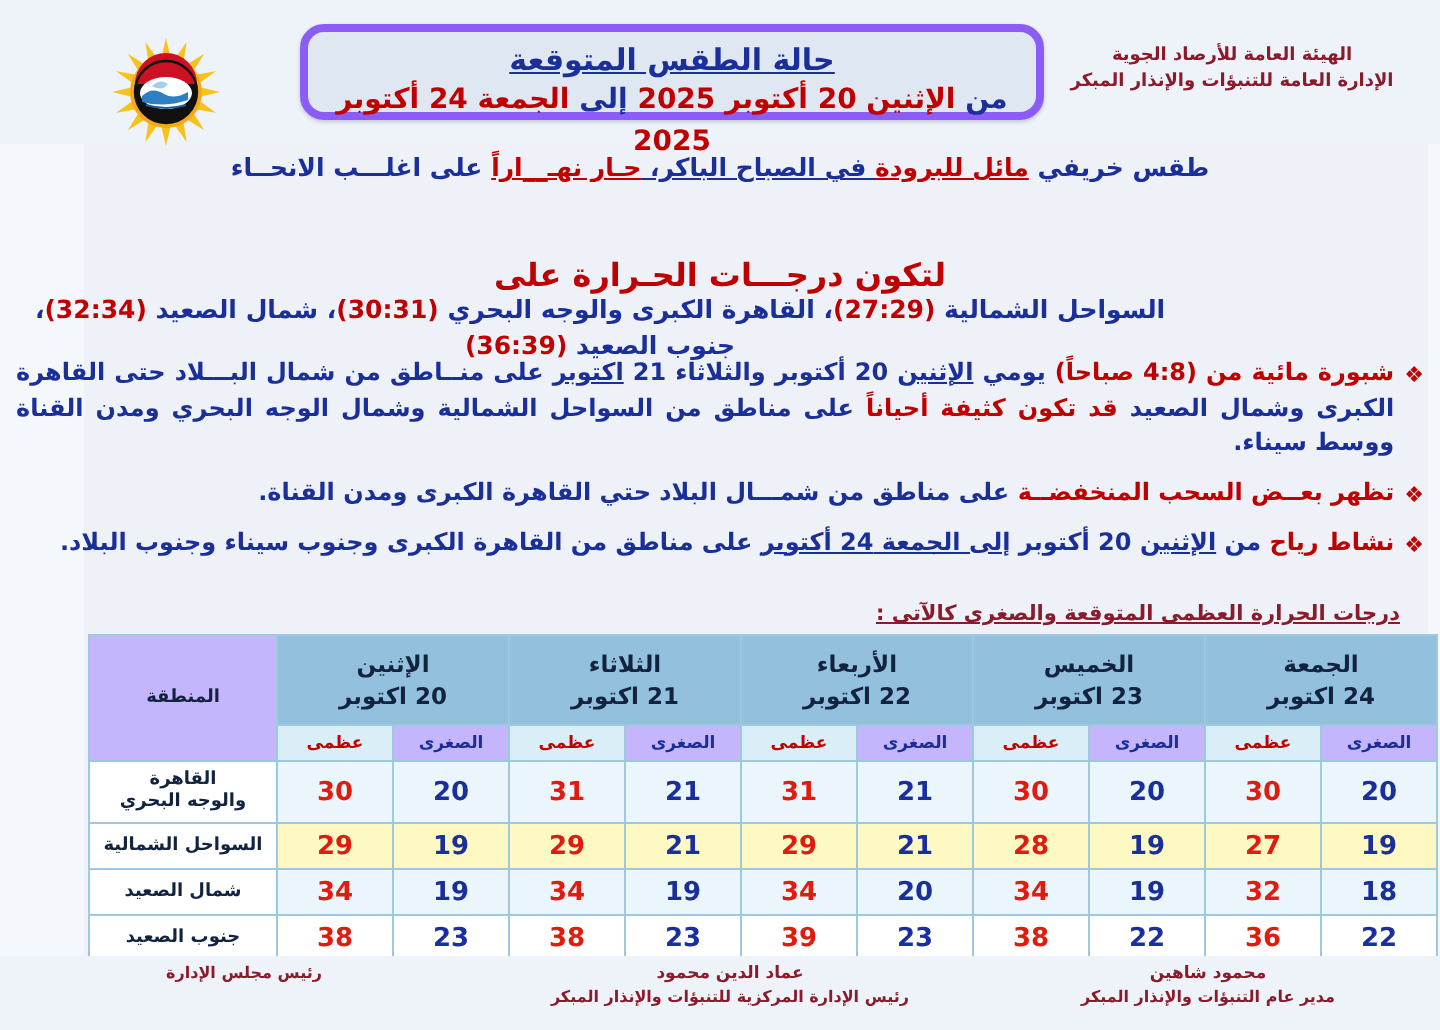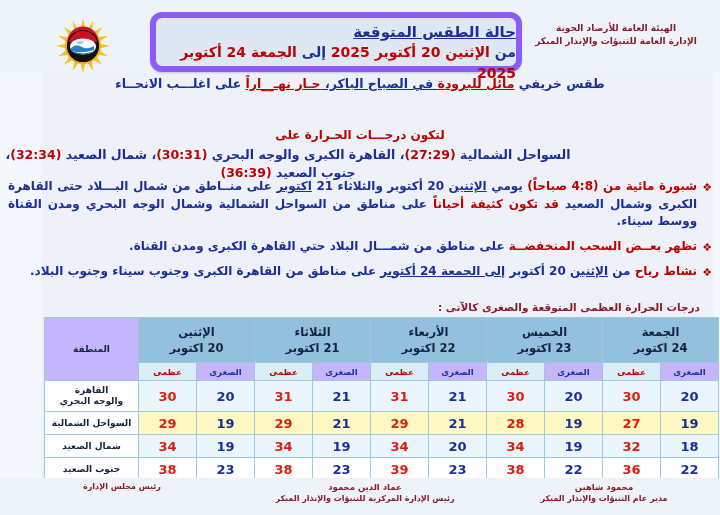--- a/index.html
+++ b/index.html
@@ -17,26 +17,26 @@
   .top{
     position:absolute;left:0;top:0;width:720px;height:72px;
     background:#eef2f9;
   }
   .agency{
     position:absolute;right:14px;top:22px;width:180px;
     text-align:center;color:#8b1a2b;font-weight:bold;
     font-size:9px;line-height:13px;
   }
   .title-box{
-    position:absolute;left:150px;top:12px;width:372px;height:60px;
-    border:6px solid #8b5cf6;border-radius:12px;
+    position:absolute;left:150px;top:12px;width:372px;height:48px;
+    border:4px solid #8b5cf6;border-radius:12px;
     background:#dfe7f3;
     box-shadow:0 1px 2px rgba(0,0,0,.18);
     box-sizing:border-box;
-    text-align:right;
+    text-align:center;
   }
   .title-main{
     color:#1b2f9b;font-weight:bold;font-size:15px;
     text-decoration:underline;margin-top:4px;line-height:20px;
   }
   .title-sub{
     font-weight:bold;font-size:14px;line-height:21px;color:#1b2f9b;
   }
   .title-sub .red{color:#c00000;}
   .title-sub .blu{color:#1b2f9b;}
@@ -49,24 +49,24 @@
   .intro{
     position:absolute;left:0;top:74px;width:720px;
     text-align:center;font-size:12.5px;font-weight:bold;
     line-height:19px;color:#1b2f9b;
   }
   .intro .red{color:#c00000;}
   .intro .u{text-decoration:underline;}
   
   .temps-head{
     position:absolute;left:0;top:128px;width:720px;text-align:center;
-    color:#c00000;font-weight:bold;font-size:12px;
+    color:#c00000;font-weight:bold;font-size:16px;
   }
   .temps-line{
-    position:absolute;left:0;top:146px;width:576px;text-align:center;
+    position:absolute;left:12px;top:146px;width:576px;text-align:center;
     color:#1b2f9b;font-weight:bold;font-size:12.5px;line-height:18px;
   }
   .temps-line .red{color:#c00000;}
   
   .bullets{
     position:absolute;left:8px;top:178px;width:704px;
   }
   .bullet{
     display:flex;flex-direction:row;align-items:flex-start;
     margin-bottom:7px;
@@ -78,20 +78,21 @@
   .bullet-txt{
     flex:1 1 auto;text-align:justify;text-align-last:right;
     font-size:12px;font-weight:bold;line-height:17.5px;color:#1b2f9b;
   }
   .bullet-txt .red{color:#c00000;}
   .bullet-txt .u{text-decoration:underline;}
   
   .tbl-caption{
     position:absolute;right:20px;top:301px;
     color:#8b1a2b;font-weight:bold;font-size:10.5px;
+    text-decoration:underline;
   }
   
   table.fc{
     position:absolute;left:44px;top:317px;width:634px;
     border-collapse:collapse;table-layout:fixed;
     font-weight:bold;
   }
   table.fc th,table.fc td{
     border:1px solid #9ec7e0;text-align:center;padding:0;
   }

